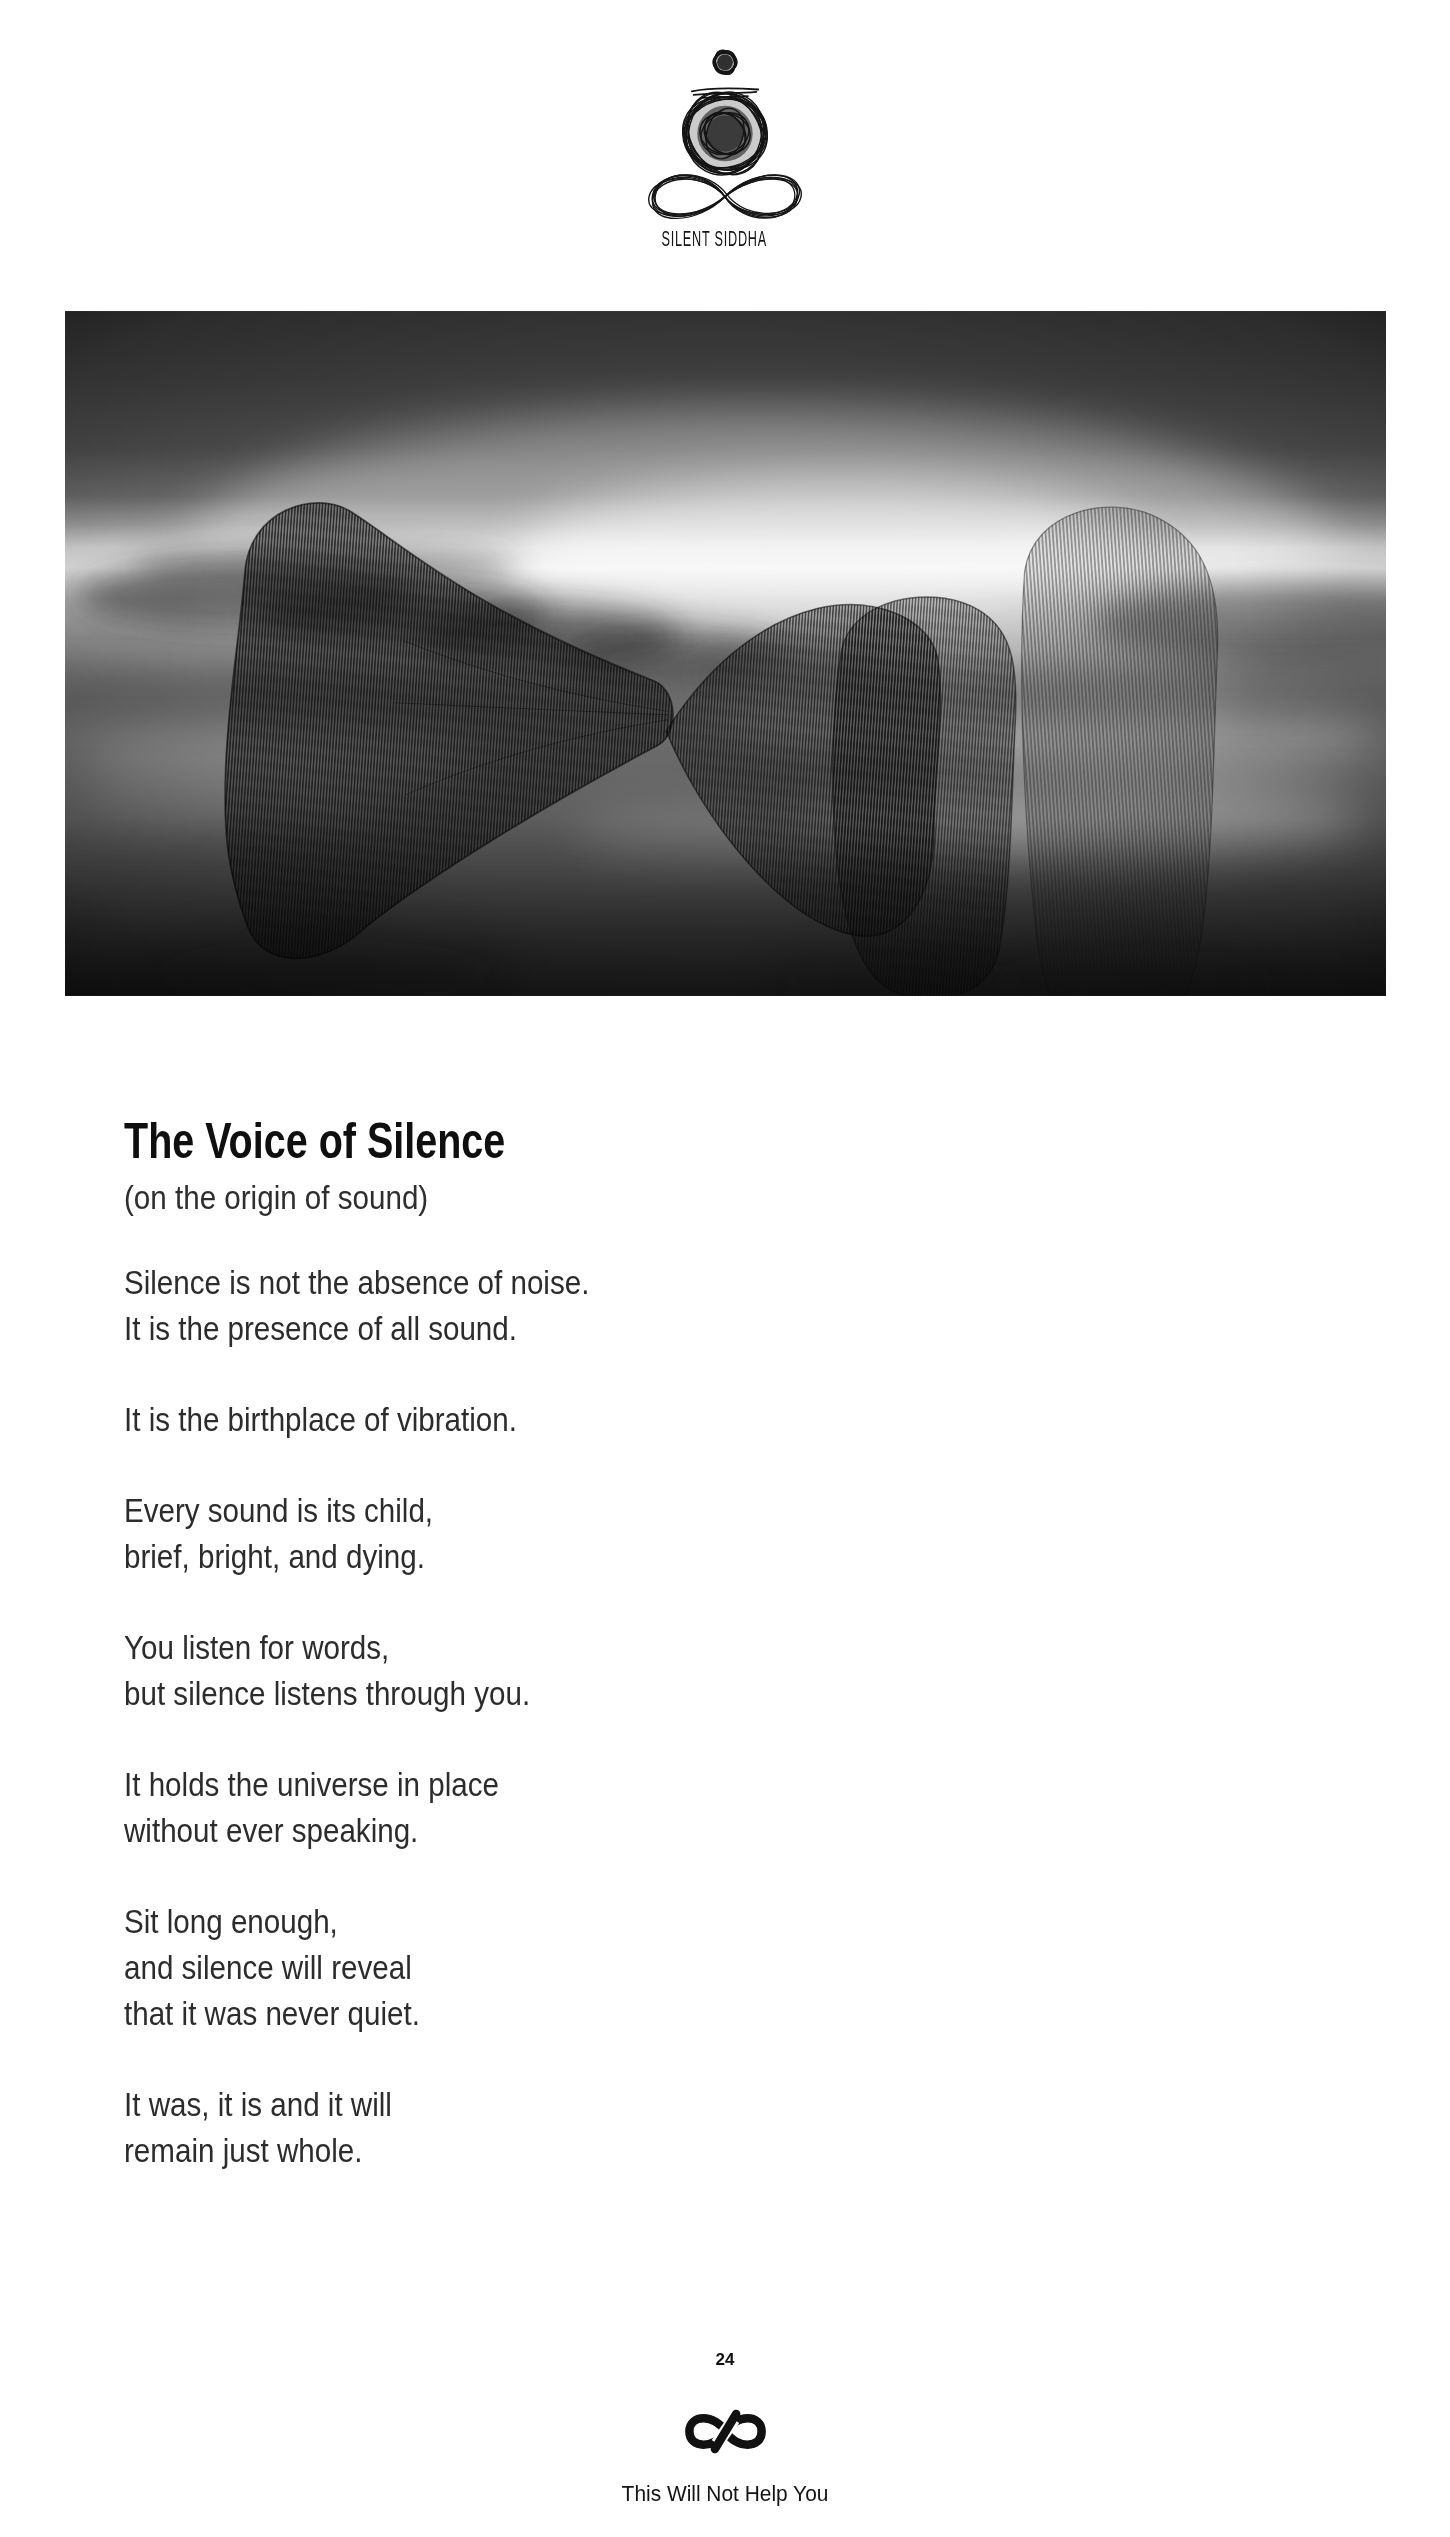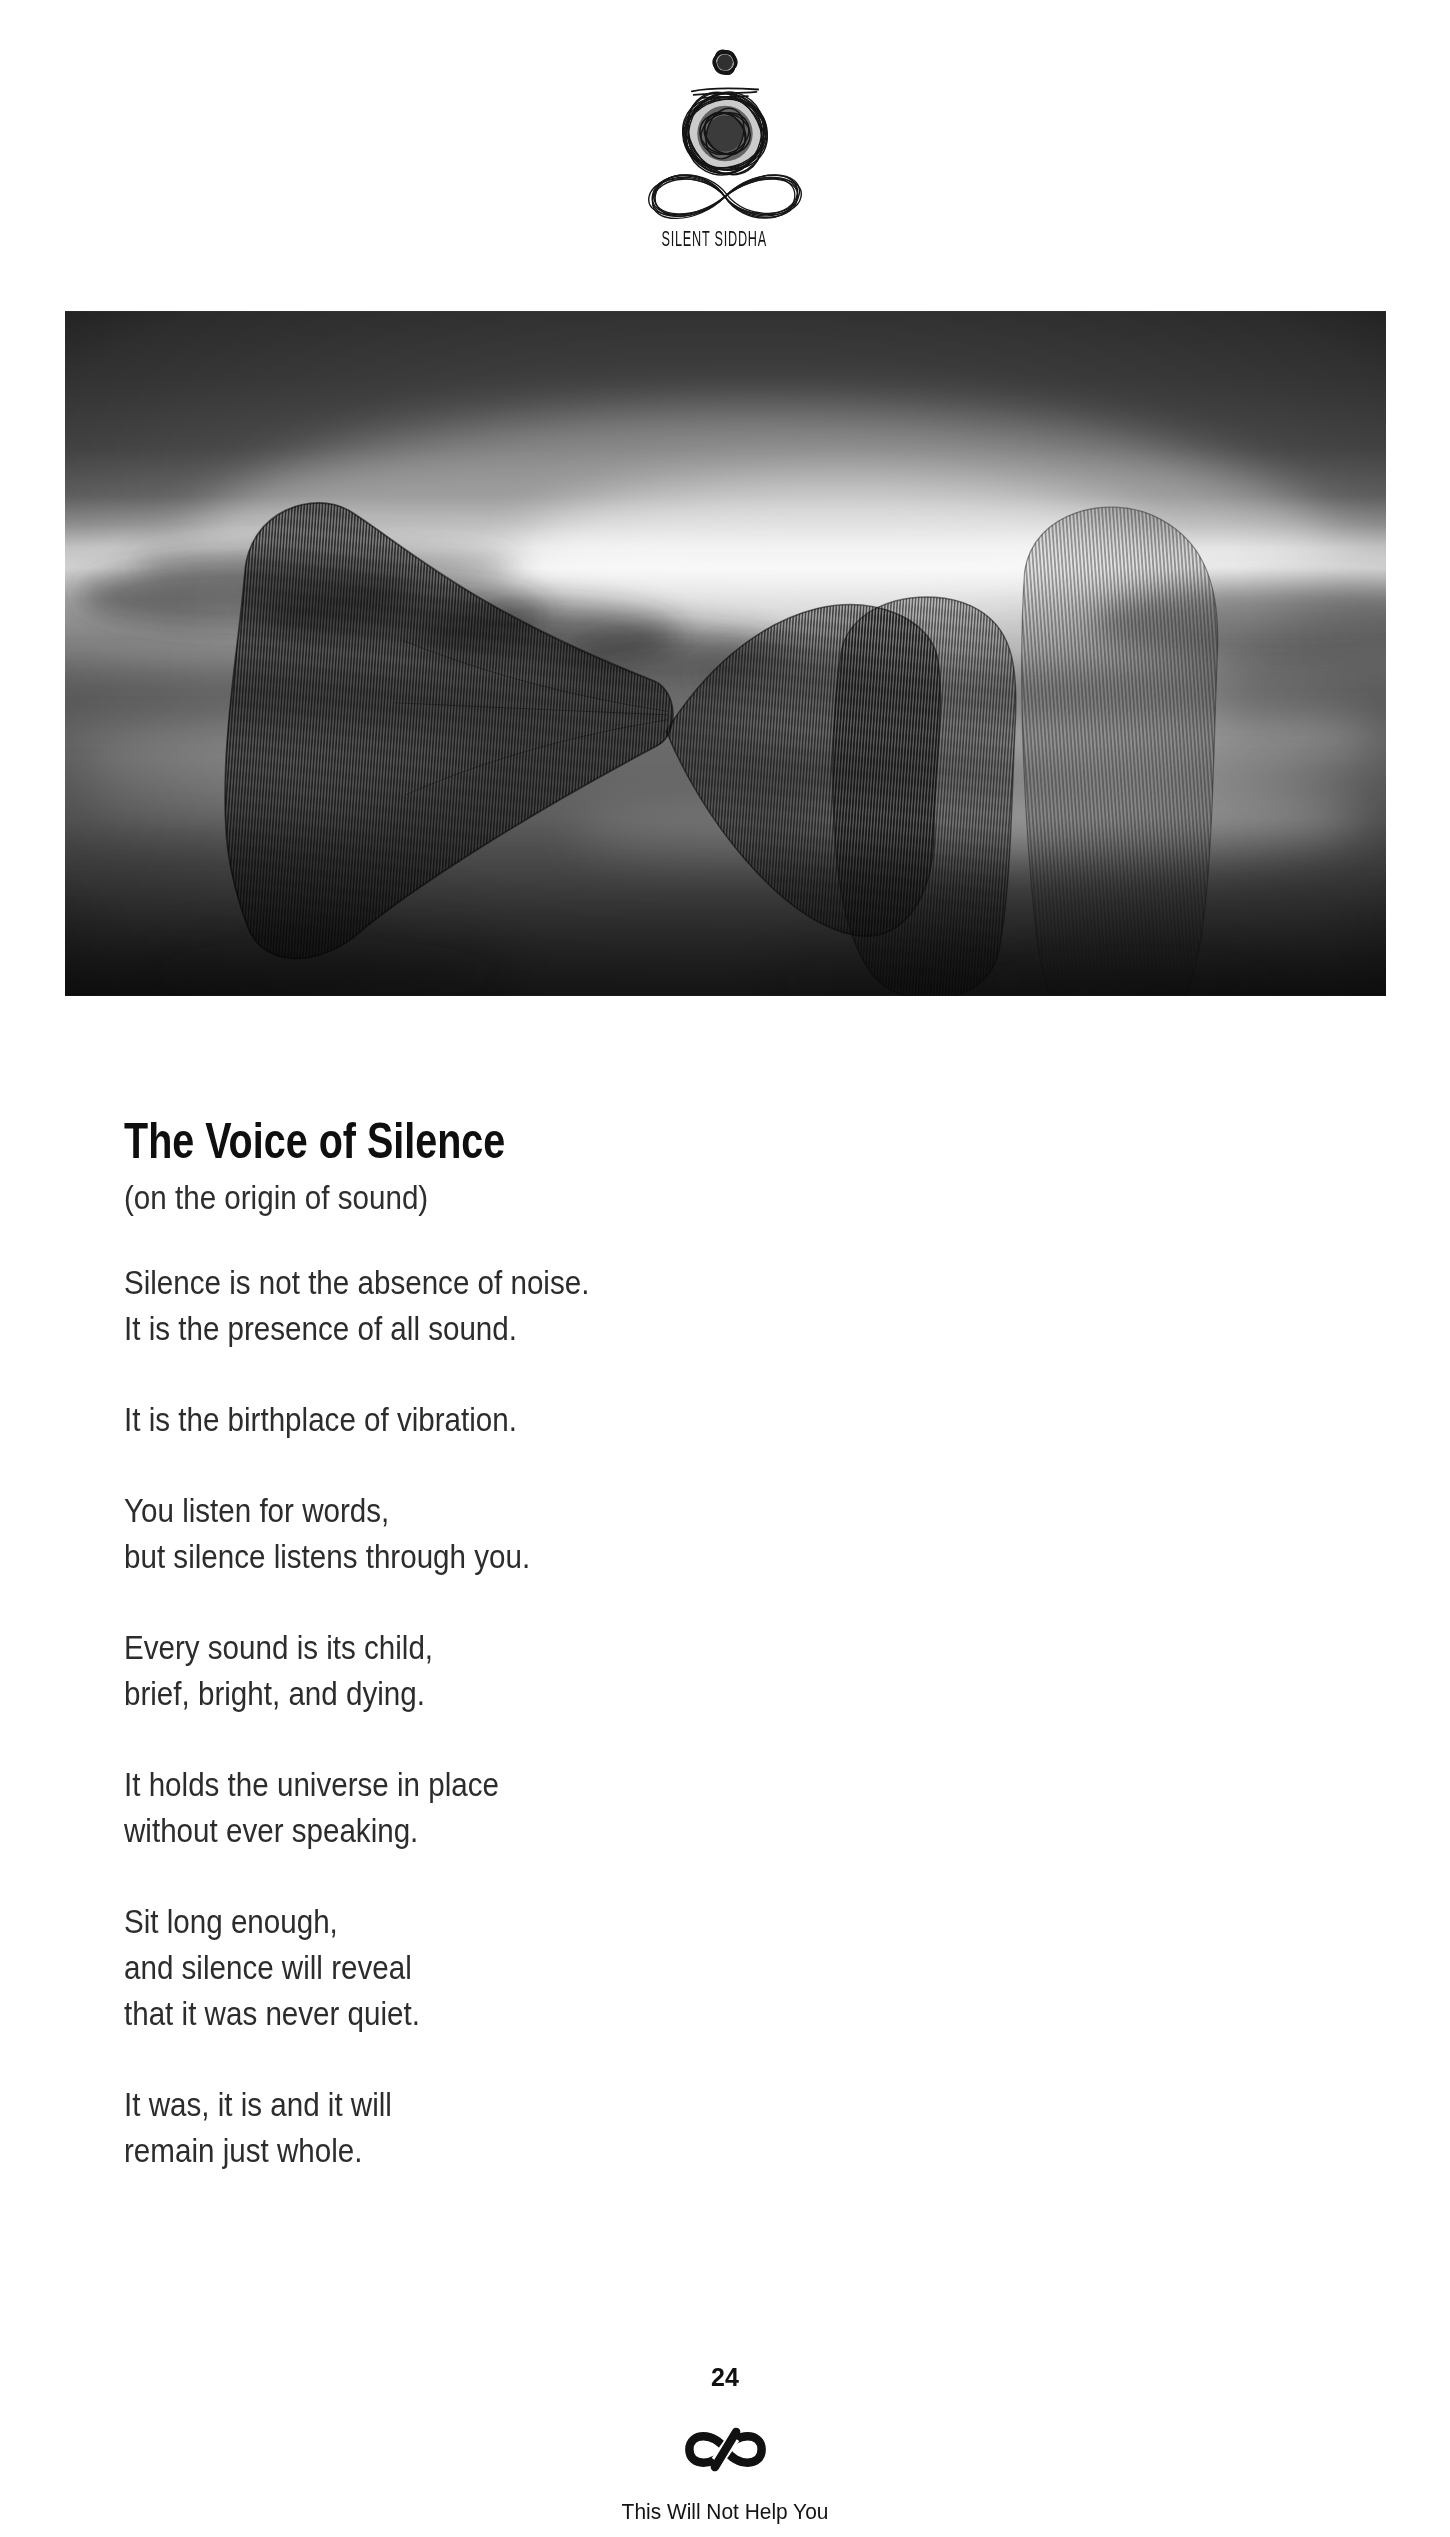--- a/index.html
+++ b/index.html
@@ -34,21 +34,21 @@
   .poem-body{margin-top:42px;}
   .stanza{margin:12px 0 45px 0;}
   .stanza:last-child{margin-bottom:0;}
   .poem-line{
     margin:0;font-size:34px;font-weight:300;color:#2c2c2c;line-height:46px;
     transform:scaleX(0.87);transform-origin:0 50%;white-space:nowrap;
   }
 
   
   .footer{position:absolute;top:2347px;left:0;width:1450px;text-align:center;}
-  .page-number{font-size:25px;font-weight:700;color:#111;line-height:25px;margin:18px;}
+  .page-number{font-size:17px;font-weight:700;color:#111;line-height:25px;margin:0;}
   .footer-infinity{display:block;margin:34px auto 0 auto;}
   .tagline{
     font-size:22px;font-weight:400;color:#141414;line-height:26.6px;margin:24px 0 0 0;
     transform:scaleX(0.95);transform-origin:50% 50%;
   }
 </style>
 </head>
 <body>
 
 <div class="page">
@@ -219,26 +219,26 @@
     <p class="poem-subtitle">(on the origin of sound)</p>
     <div class="poem-body">
         <div class="stanza">
           <p class="poem-line">Silence is not the absence of noise.</p>
           <p class="poem-line">It is the presence of all sound.</p>
         </div>
         <div class="stanza">
           <p class="poem-line">It is the birthplace of vibration.</p>
         </div>
         <div class="stanza">
+          <p class="poem-line">Every sound is its child,</p>
+          <p class="poem-line">brief, bright, and dying.</p>
+        </div>
+        <div class="stanza">
           <p class="poem-line">You listen for words,</p>
           <p class="poem-line">but silence listens through you.</p>
-        </div>
-        <div class="stanza">
-          <p class="poem-line">Every sound is its child,</p>
-          <p class="poem-line">brief, bright, and dying.</p>
         </div>
         <div class="stanza">
           <p class="poem-line">It holds the universe in place</p>
           <p class="poem-line">without ever speaking.</p>
         </div>
         <div class="stanza">
           <p class="poem-line">Sit long enough,</p>
           <p class="poem-line">and silence will reveal</p>
           <p class="poem-line">that it was never quiet.</p>
         </div>

